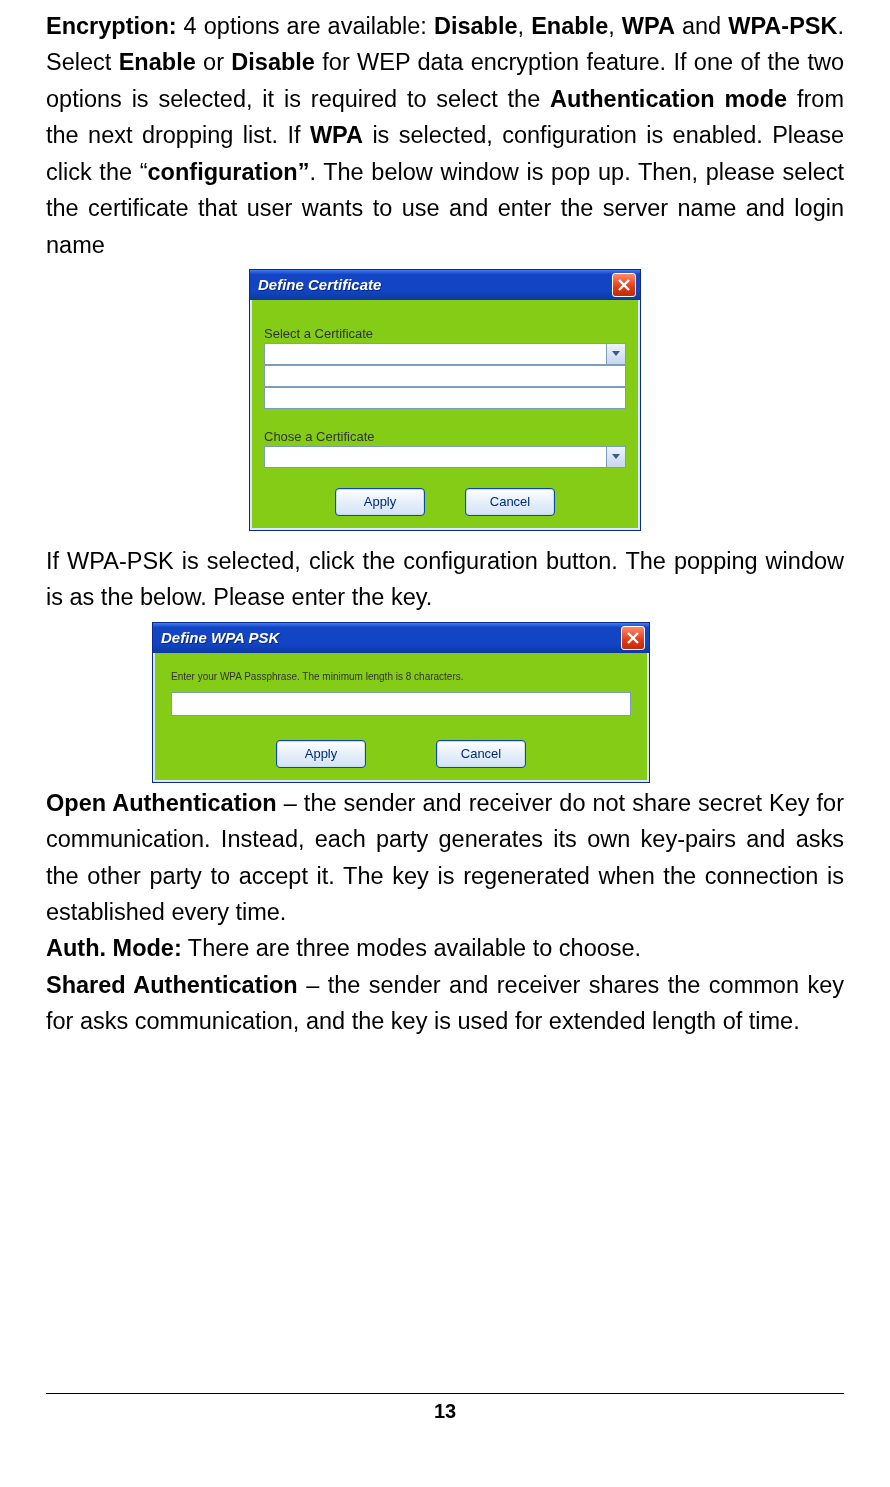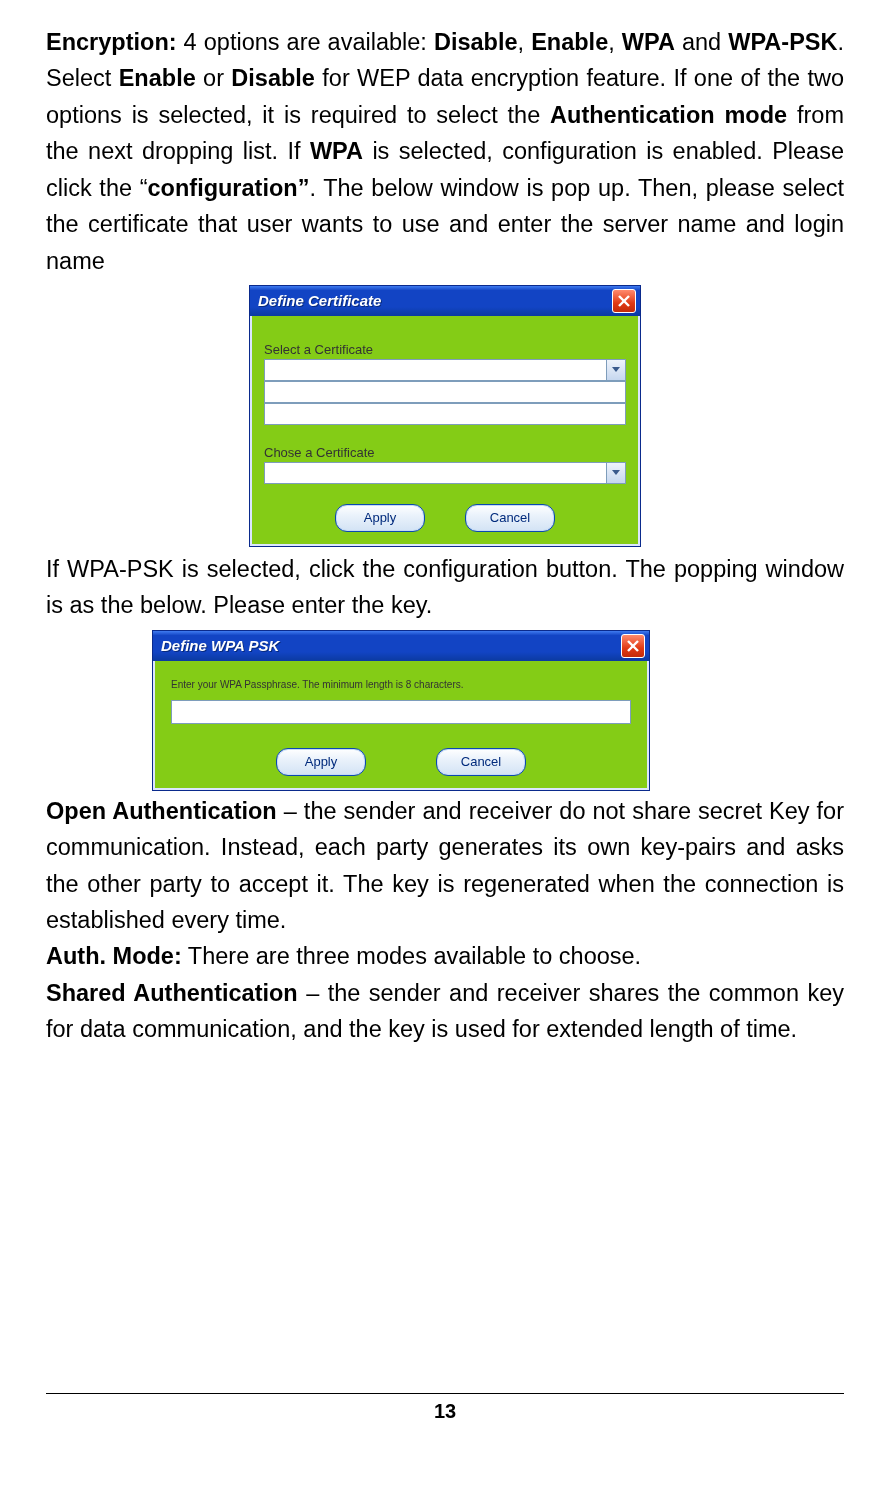--- a/index.html
+++ b/index.html
@@ -6,34 +6,34 @@
     margin: 0;
     padding: 0;
     background: #fff;
     font-family: Arial, Helvetica, sans-serif;
     color: #000;
   }
   .page {
     width: 890px;
     height: 1473px;
     box-sizing: border-box;
-    padding: 24px 46px 0 46px;
+    padding: 8px 46px 0 46px;
     position: relative;
   }
   .para {
     font-size: 23.5px;
     line-height: 1.55;
     text-align: justify;
     margin: 0 0 4px 0;
   }
   .para2 {
     font-size: 23.5px;
     line-height: 1.55;
     text-align: justify;
-    margin: 4px 0 2px 0;
+    margin: 12px 0 2px 0;
   }
   .b { font-weight: 700; }
 
   
   .dialog {
     border: 1px solid #0a2a8c;
     background: #84cc16;
     box-shadow: 0 0 0 2px #dbe6ff inset;
     margin: 6px auto 2px auto;
     width: 390px;
@@ -118,21 +118,21 @@
     display: flex;
     justify-content: center;
     gap: 40px;
     margin-top: 20px;
   }
   .btn-row.tight { gap: 70px; margin-top: 24px; margin-bottom: 2px;}
   .xp-btn {
     width: 88px;
     height: 26px;
     border: 1px solid #0a48b0;
-    border-radius: 12px;
+    border-radius: 4px;
     background: linear-gradient(to bottom, #fff, #eaf2fb 40%, #d3e3f5);
     font-size: 13px;
     display: flex;
     align-items: center;
     justify-content: center;
     color: #002a7c;
     box-shadow: inset 0 0 0 1px #c6dbf5;
   }
 
   
@@ -240,20 +240,20 @@
     </div>
   </div>
 
   <p class="list-indent">
     <span class="b"> Open Authentication</span><span> – the sender and receiver do not share secret Key for communication. Instead, each party generates its own key-pairs and asks the other party to accept it. The key is regenerated when the connection is established every time.</span>
   </p>
   <p class="list-indent">
     <span class="b">Auth. Mode:</span><span> There are three modes available to choose.</span>
   </p>
   <p class="list-indent">
-    <span class="b"> Shared Authentication</span><span> – the sender and receiver shares the common key for data communication, and the key is used for extended length of time.</span>
+    <span class="b"> Shared Authentication</span><span> – the sender and receiver shares the common key for asks communication, and the key is used for extended length of time.</span>
   </p>
 
   <div class="footer">
     <hr class="hr">
     <div class="pagenum">13</div>
   </div>
 </div>
 
 </body></html>

